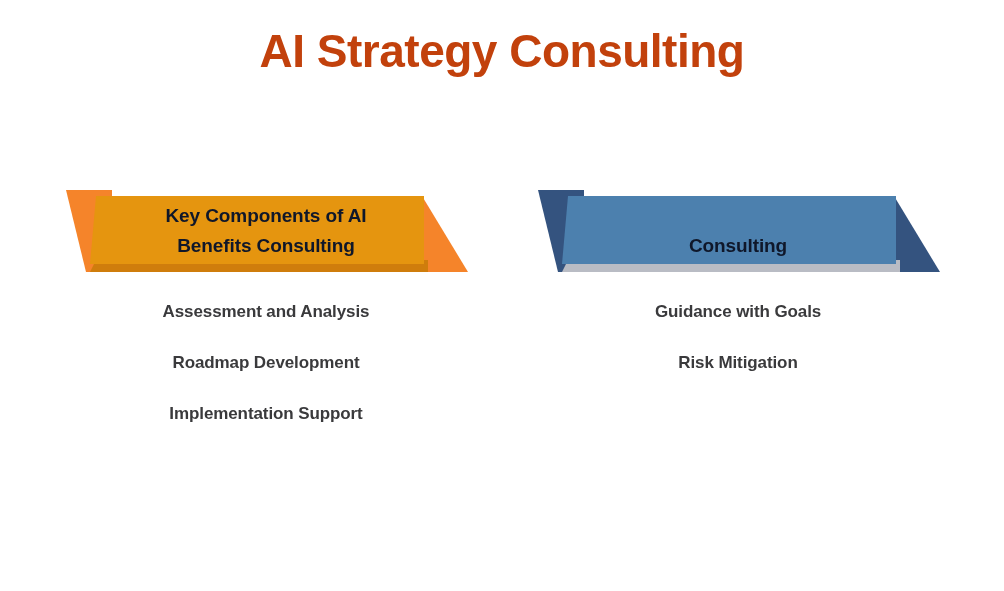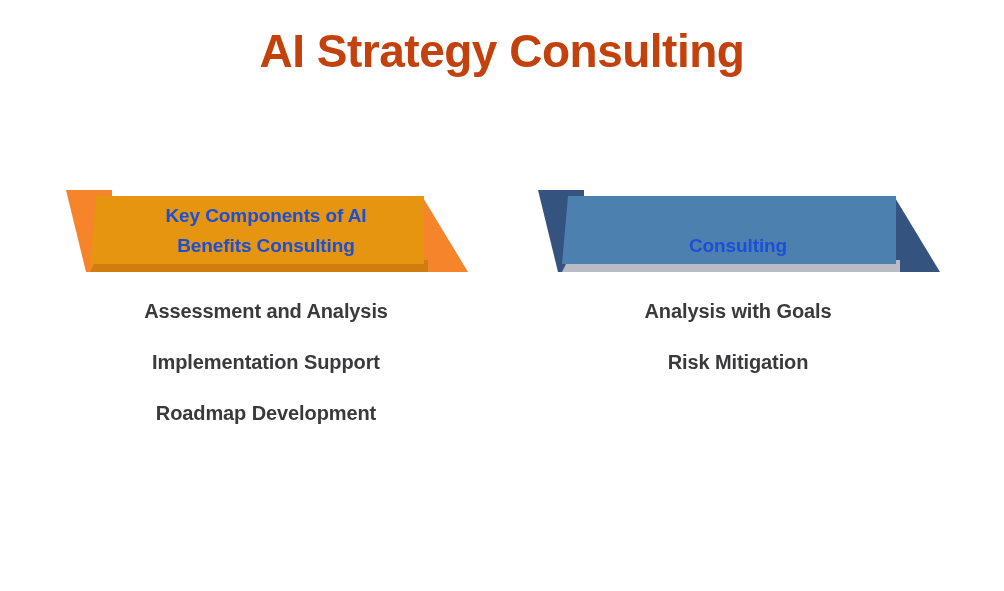--- a/index.html
+++ b/index.html
@@ -64,38 +64,38 @@
   .ribbon-title {
     position: absolute;
     left: 46px;
     top: 12px;
     width: 328px;
     height: 66px;
     display: flex;
     align-items: center;
     justify-content: center;
     text-align: center;
-    color: #1d4ed8;
+    color: #0f172a;
     font-size: 19px;
     font-weight: bold;
     line-height: 1.58;
     letter-spacing: -0.1px;
   }
 
   
   .item-list {
     position: absolute;
     top: 100px;
     left: 0;
     width: 420px;
   }
   .list-item {
     width: 420px;
     text-align: center;
-    font-size: 20px;
+    font-size: 17px;
     font-weight: bold;
     color: #3a3a3c;
     letter-spacing: -0.1px;
     height: 51px;
     line-height: 51px;
     white-space: nowrap;
   }
 </style>
 </head>
 <body>
@@ -120,22 +120,22 @@
       <div class="ribbon-title">
         <span>
           <span>Key Components of AI</span><br>
           <span>Benefits Consulting</span>
         </span>
       </div>
     </div>
 
     <div class="item-list">
       <div class="list-item">Assessment and Analysis</div>
+      <div class="list-item">Roadmap Development</div>
       <div class="list-item">Implementation Support</div>
-      <div class="list-item">Roadmap Development</div>
     </div>
 
   </div>
 
   <div class="column column-right">
 
     <div class="ribbon">
       <svg viewBox="0 0 420 92" xmlns="http://www.w3.org/2000/svg">
 
         <polygon points="10,4 56,4 56,86 30,86" fill="#34537f"></polygon>
@@ -148,19 +148,19 @@
       </svg>
       <div class="ribbon-title">
         <span>
           <br>
           <span>Consulting</span>
         </span>
       </div>
     </div>
 
     <div class="item-list">
-      <div class="list-item">Analysis with Goals</div>
+      <div class="list-item">Guidance with Goals</div>
       <div class="list-item">Risk Mitigation</div>
     </div>
 
   </div>
 
 </div>
 
 </body></html>

